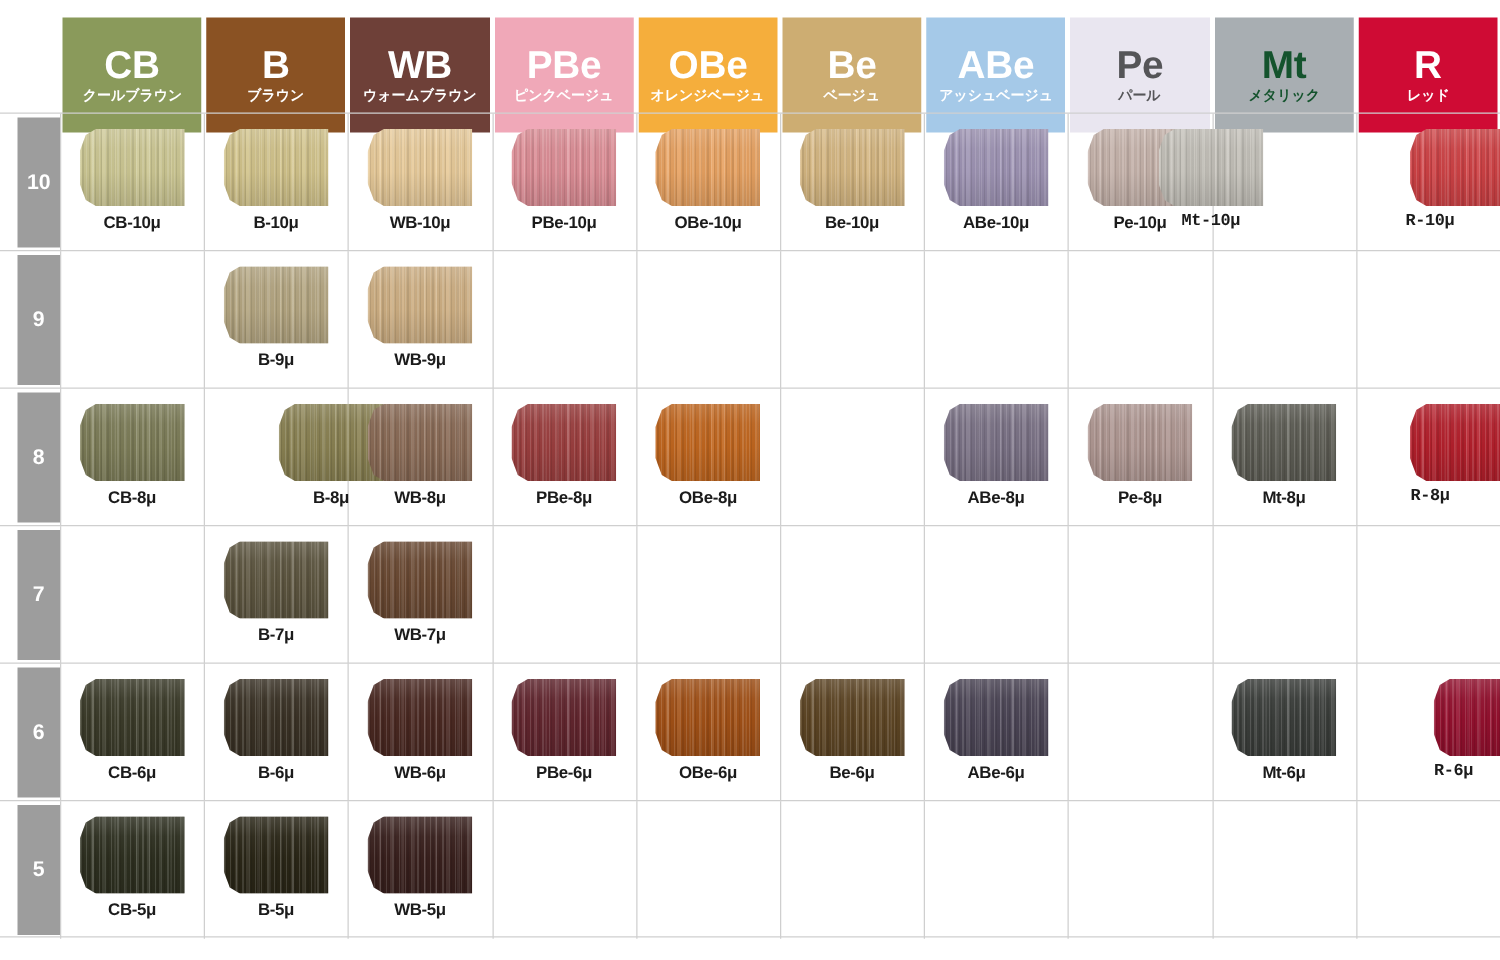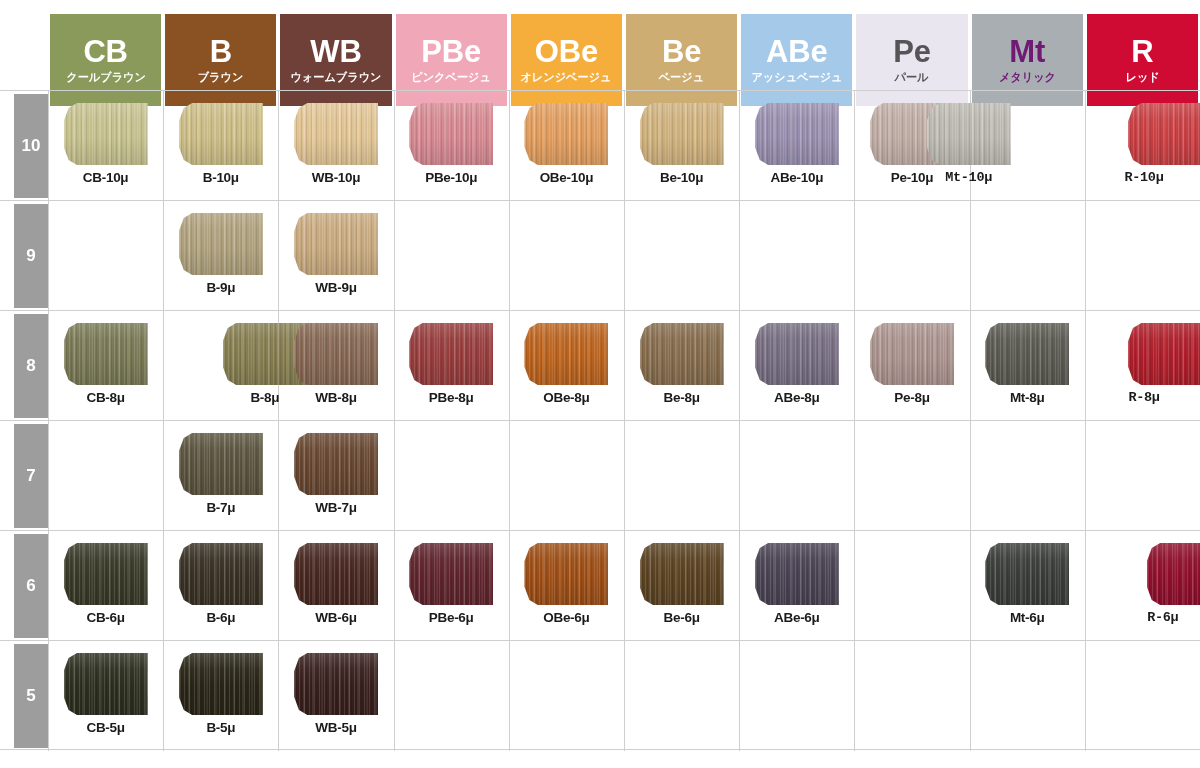--- a/index.html
+++ b/index.html
@@ -216,21 +216,21 @@
         <div class="jp">ベージュ</div>
       </div>
       <div class="col-header" style="left: 856.4px; width: 111.2px; background: rgb(233, 230, 240); color: rgb(85, 85, 88);">
         <div class="abbr">Pe</div>
         <div class="jp">パール</div>
       </div>
       <div class="col-header" style="left: 741.2px; width: 111.2px; background: rgb(165, 201, 232); color: rgb(255, 255, 255);">
         <div class="abbr">ABe</div>
         <div class="jp">アッシュベージュ</div>
       </div>
-      <div class="col-header" style="left: 971.6px; width: 111.2px; background: rgb(168, 174, 178); color: #701a75;">
+      <div class="col-header" style="left: 971.6px; width: 111.2px; background: rgb(168, 174, 178); color: #14532d;">
         <div class="abbr">Mt</div>
         <div class="jp">メタリック</div>
       </div>
       <div class="col-header" style="left: 1086.8px; width: 111.2px; background: rgb(207, 11, 52); color: rgb(255, 255, 255);">
         <div class="abbr">R</div>
         <div class="jp">レッド</div>
       </div>
     </div>
 
   <div id="grid-body">
@@ -460,31 +460,20 @@
           <div class="swatch-wrap">
             <div class="swatch-shape">
               <div class="swatch-fill" style="background: rgb(194, 103, 31);">
                 <div class="fiber"></div>
                 <div class="shade"></div>
               </div>
             </div>
           </div>
           <div class="swatch-code">OBe-8μ</div>
         </div>
-        <div class="cell" style="left: 624px; width: 115.2px;">
-          <div class="swatch-wrap">
-            <div class="swatch-shape">
-              <div class="swatch-fill" style="background: rgb(138, 112, 80);">
-                <div class="fiber"></div>
-                <div class="shade"></div>
-              </div>
-            </div>
-          </div>
-          <div class="swatch-code">Be-8μ</div>
-        </div>
         <div class="cell" style="left: 739.2px; width: 115.2px;">
           <div class="swatch-wrap">
             <div class="swatch-shape">
               <div class="swatch-fill" style="background: rgb(123, 114, 134);">
                 <div class="fiber"></div>
                 <div class="shade"></div>
               </div>
             </div>
           </div>
           <div class="swatch-code">ABe-8μ</div>

